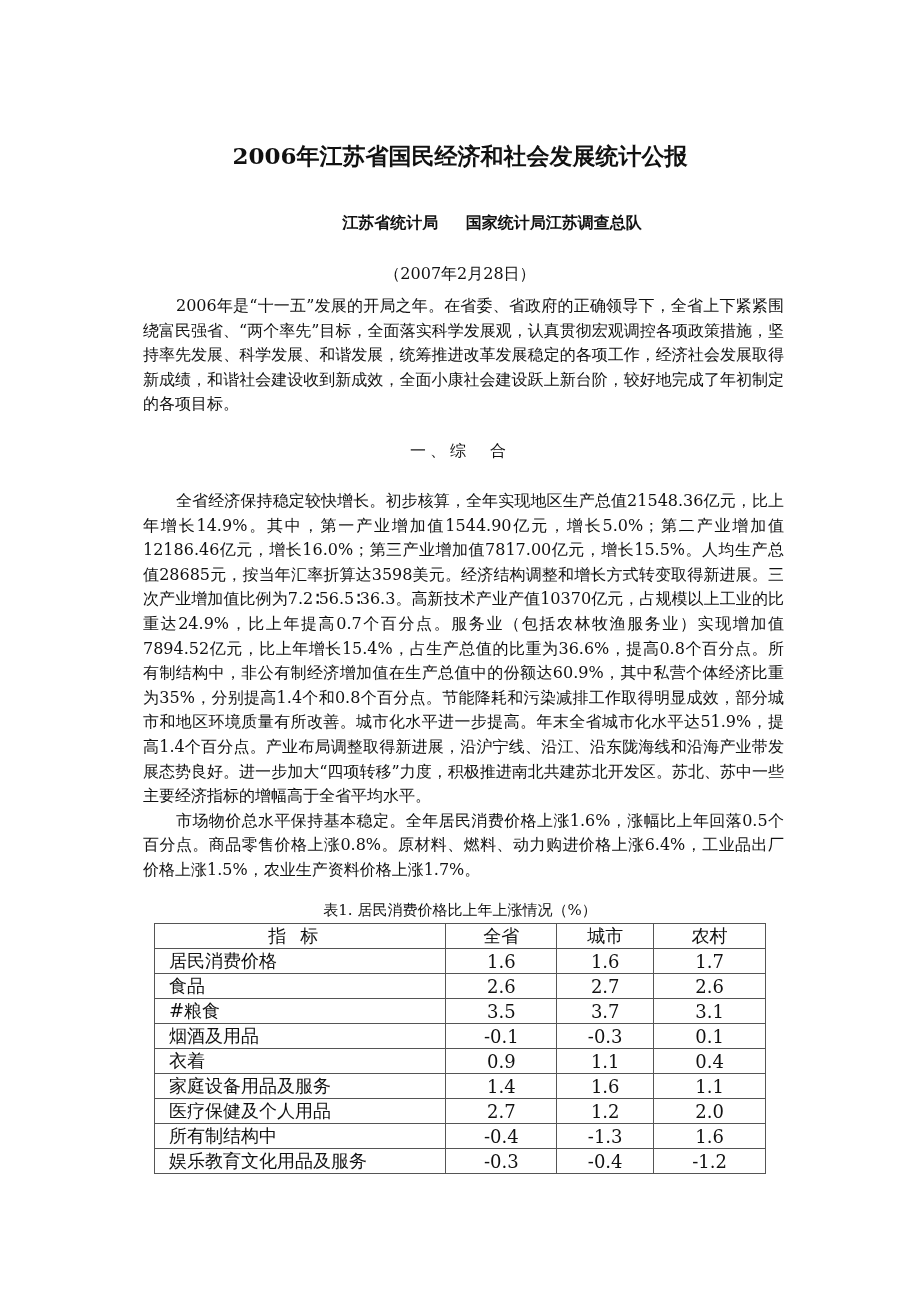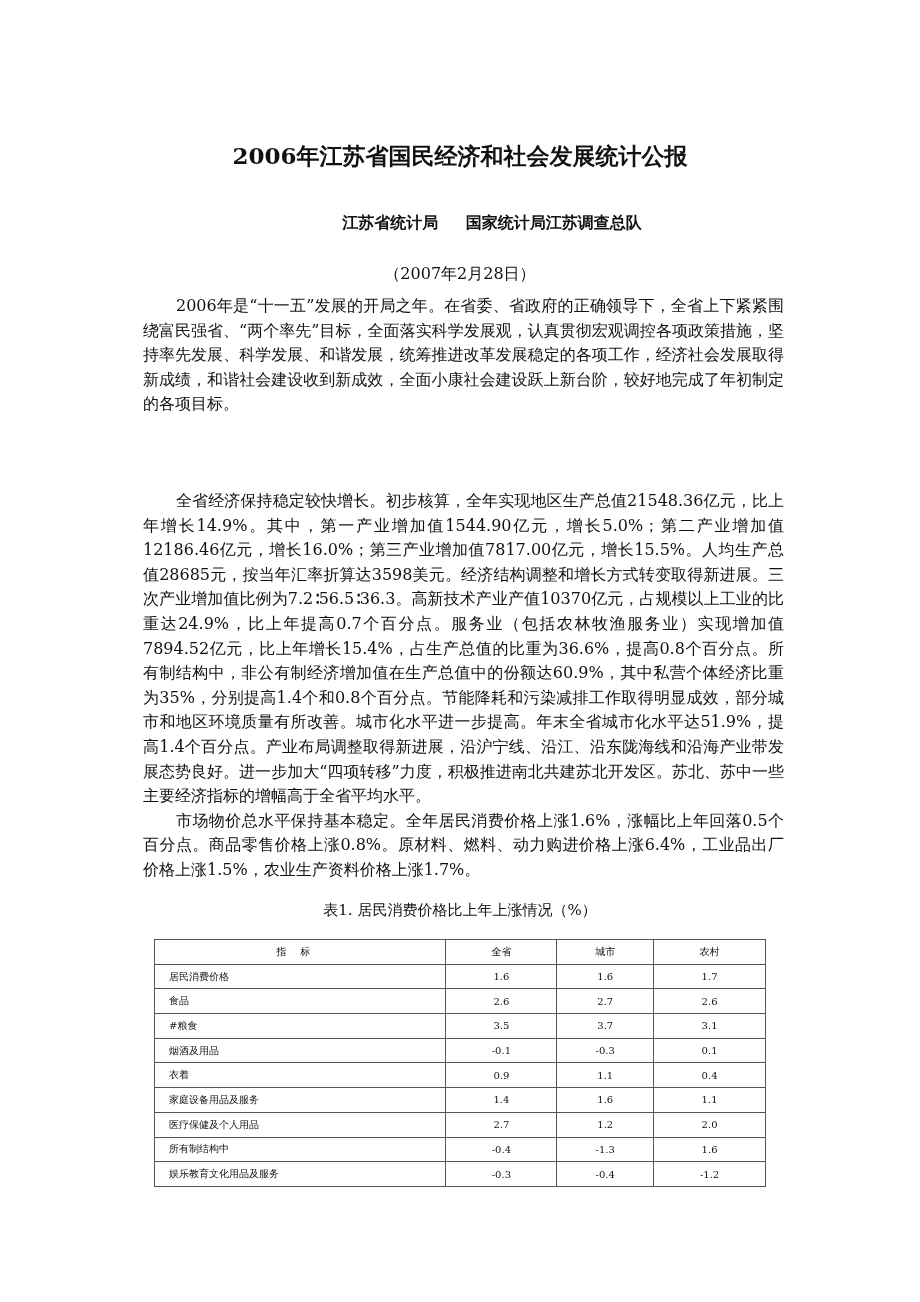--- a/index.html
+++ b/index.html
@@ -37,23 +37,22 @@
     position: absolute; left: 0; top: 441px; width: 920px; text-align: center;
     font-size: 16px; letter-spacing: 4px;
   }
   .section-body { top: 489px; }
   .table-caption {
     position: absolute; left: 0; top: 901px; width: 920px; text-align: center;
     font-size: 15px;
   }
   table.cpi {
     position: absolute; left: 154px; top: 923px; width: 612px;
-    border-collapse: collapse; font-size: 10px;
+    border-collapse: collapse; font-size: 18px;
     border: 1.5px solid #222;
-    margin-top: 16px;
   }
   table.cpi th, table.cpi td {
     border: 1px solid #555; height: 23.7px; padding: 0;
     font-weight: normal; vertical-align: middle;
   }
   table.cpi th { text-align: center; }
   table.cpi th.ind { letter-spacing: 14px; }
   table.cpi td.name { text-align: left; padding-left: 14px; }
   table.cpi td.num { text-align: center; }
   col.c0 { width: 292px; } col.c1 { width: 111px; } col.c2 { width: 97px; } col.c3 { width: 112px; }
@@ -68,20 +67,21 @@
     <span>江苏省统计局</span>
     <span>国家统计局江苏调查总队</span>
   </div>
 
   <div class="date">（2007年2月28日）</div>
 
   <div class="body-text intro">
     <p>2006年是“十一五”发展的开局之年。在省委、省政府的正确领导下，全省上下紧紧围绕富民强省、“两个率先”目标，全面落实科学发展观，认真贯彻宏观调控各项政策措施，坚持率先发展、科学发展、和谐发展，统筹推进改革发展稳定的各项工作，经济社会发展取得新成绩，和谐社会建设收到新成效，全面小康社会建设跃上新台阶，较好地完成了年初制定的各项目标。</p>
   </div>
 
+  <div class="section-heading">一、综　合</div>
 
   <div class="body-text section-body">
     <p>全省经济保持稳定较快增长。初步核算，全年实现地区生产总值21548.36亿元，比上年增长14.9%。其中，第一产业增加值1544.90亿元，增长5.0%；第二产业增加值12186.46亿元，增长16.0%；第三产业增加值7817.00亿元，增长15.5%。人均生产总值28685元，按当年汇率折算达3598美元。经济结构调整和增长方式转变取得新进展。三次产业增加值比例为7.2∶56.5∶36.3。高新技术产业产值10370亿元，占规模以上工业的比重达24.9%，比上年提高0.7个百分点。服务业（包括农林牧渔服务业）实现增加值7894.52亿元，比上年增长15.4%，占生产总值的比重为36.6%，提高0.8个百分点。所有制结构中，非公有制经济增加值在生产总值中的份额达60.9%，其中私营个体经济比重为35%，分别提高1.4个和0.8个百分点。节能降耗和污染减排工作取得明显成效，部分城市和地区环境质量有所改善。城市化水平进一步提高。年末全省城市化水平达51.9%，提高1.4个百分点。产业布局调整取得新进展，沿沪宁线、沿江、沿东陇海线和沿海产业带发展态势良好。进一步加大“四项转移”力度，积极推进南北共建苏北开发区。苏北、苏中一些主要经济指标的增幅高于全省平均水平。</p>
     <p>市场物价总水平保持基本稳定。全年居民消费价格上涨1.6%，涨幅比上年回落0.5个百分点。商品零售价格上涨0.8%。原材料、燃料、动力购进价格上涨6.4%，工业品出厂价格上涨1.5%，农业生产资料价格上涨1.7%。</p>
   </div>
 
   <div class="table-caption">表1. 居民消费价格比上年上涨情况（%）</div>
 
   <table class="cpi">
     <colgroup>

